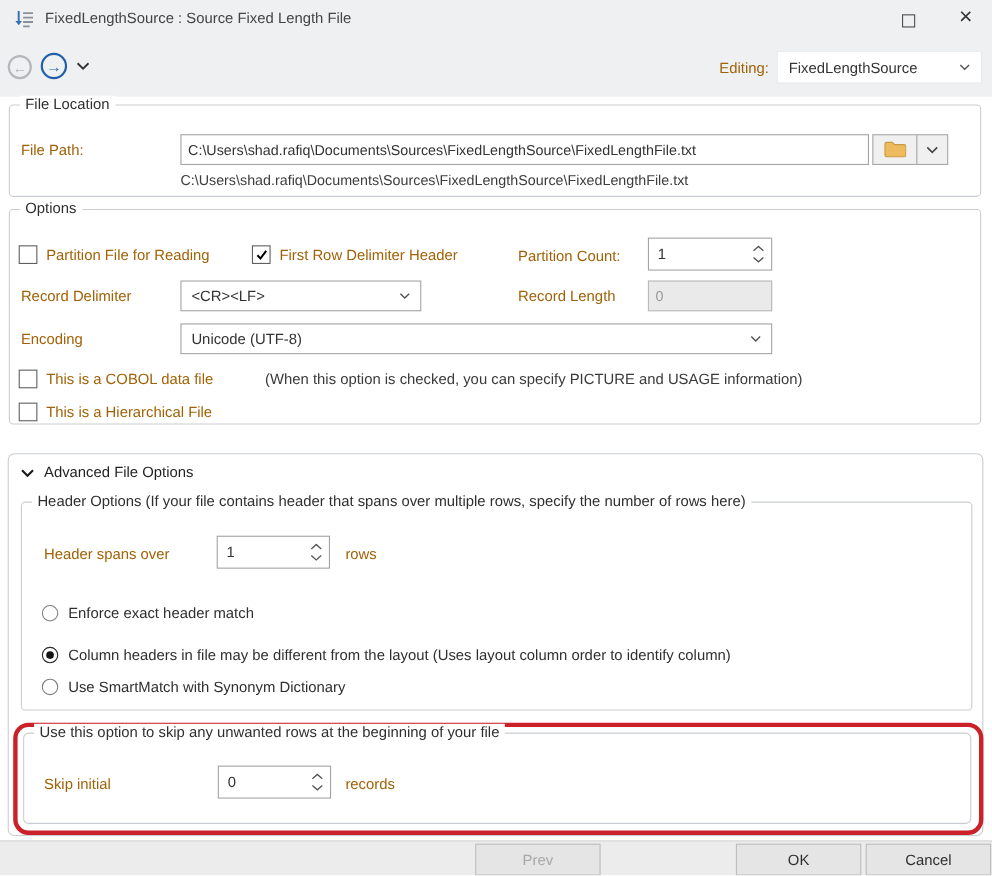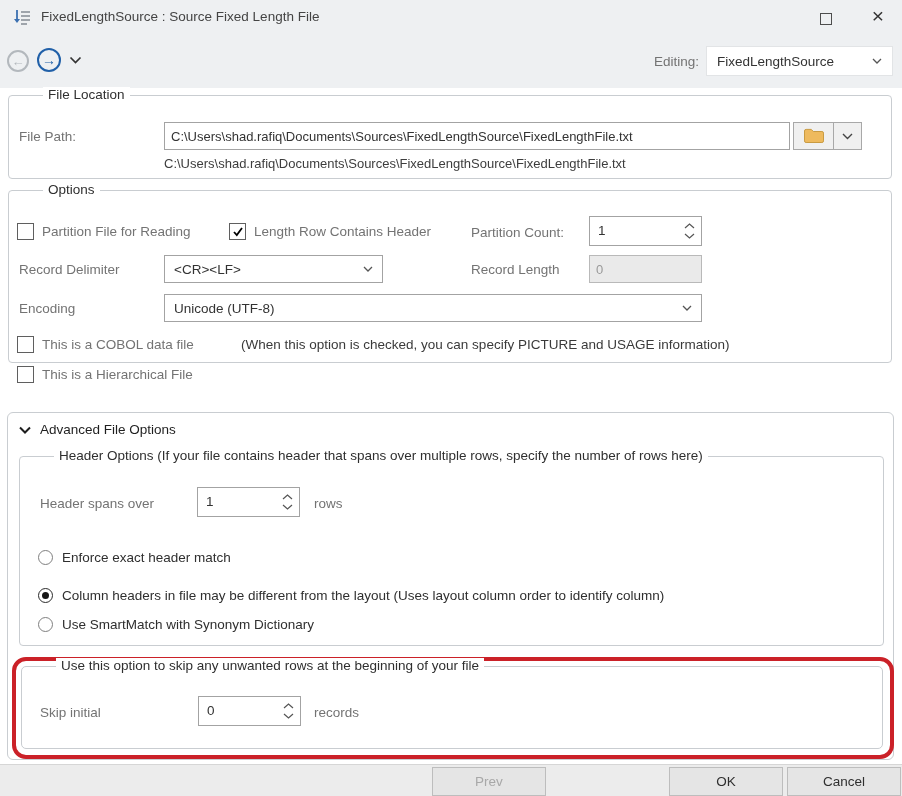--- a/index.html
+++ b/index.html
@@ -18,23 +18,23 @@
   .nav-circle { position:absolute; border-radius:50%; display:flex; align-items:center; justify-content:center; font-weight:bold; background:transparent; }
   .nav-back { left:7px; top:50px; width:22px; height:22px; border:2px solid #b3b8bd; color:#b3b8bd; font-size:13px; }
   .nav-fwd  { left:37px; top:48px; width:24px; height:24px; border:2.4px solid #2160a8; color:#2160a8; font-size:14px; cursor:pointer; }
   .nav-chev { position:absolute; left:69px; top:56px; cursor:pointer; }
 
   .editing-label { position:absolute; right:203px; top:54px; font-size:13.5px; color:#333; }
   .editing-select { position:absolute; right:9px; top:46px; width:187px; height:30px; background:#fff; border:1px solid #e2e4e6; display:flex; align-items:center; justify-content:space-between; padding:0 10px; font-size:13.5px; color:#333; cursor:pointer; }
 
   
   .groupbox { position:absolute; border:1px solid #c9cdd1; border-radius:4px; background:#fff; }
-  .gb-legend { position:absolute; top:-9px; left:9px; background:#fff; padding:0 5px; font-size:13.5px; color:#2f2f2f; white-space:nowrap;margin-left:25px; }
-
-  .lbl { position:absolute; font-size:13.5px; color:#737373; white-space:nowrap; }
+  .gb-legend { position:absolute; top:-9px; left:9px; background:#fff; padding:0 5px; font-size:13.5px; color:#2f2f2f; white-space:nowrap; }
+
+  .lbl { position:absolute; font-size:13.5px; color:#a16207; white-space:nowrap; }
   .note { color:#3a3a3a; }
 
   .textinput { position:absolute; border:1px solid #a3a3a3; background:#fff; font-family:"Liberation Sans",sans-serif; font-size:13px; color:#333; padding:0 6px; outline:none; }
   .textinput:disabled, .textinput.disabled { background:#eaeaea; color:#9a9a9a; border-color:#b9b9b9; }
 
   .iconbtn { position:absolute; background:#f0f0f0; border:1px solid #a8a8a8; display:flex; align-items:center; justify-content:center; cursor:pointer; }
 
   .select { position:absolute; background:#fff; border:1px solid #a3a3a3; display:flex; align-items:center; justify-content:space-between; padding:0 9px; font-size:13.5px; color:#333; cursor:pointer; }
 
   .spinner { position:absolute; background:#fff; border:1px solid #a3a3a3; display:flex; cursor:pointer; }
@@ -108,34 +108,34 @@
       </svg>
     </div>
     <div class="iconbtn" style="left:824px; top:26px; width:29px; height:28px;">
       <svg width="11" height="7" viewBox="0 0 11 7">
           <path d="M1 1 L5.5 5.5 L10 1" fill="none" stroke="#444" stroke-width="1.4"></path>
         </svg>
     </div>
     <div class="lbl" style="left:155px; top:60px; font-size:13px; color:#3d3d3d;">C:\Users\shad.rafiq\Documents\Sources\FixedLengthSource\FixedLengthFile.txt</div>
   </div>
 
-  <div class="groupbox" style="left:8px; top:190px; width:884px; height:173px;">
+  <div class="groupbox" style="left:8px; top:190px; width:884px; height:196px;">
     <span class="gb-legend">Options</span>
 
     <div class="cb" style="left:8px; top:32px;">
       
     </div>
     <div class="lbl" style="left:33px; top:33px;">Partition File for Reading</div>
 
     <div class="cb on" style="left:220px; top:32px;">
       <svg width="12" height="12" viewBox="0 0 12 12">
           <path d="M2 6 L4.8 9 L10 2" stroke="#000" stroke-width="1.8" fill="none"></path>
         </svg>
     </div>
-    <div class="lbl" style="left:245px; top:33px;">Length Row Contains Header</div>
+    <div class="lbl" style="left:245px; top:33px;">First Row Delimiter Header</div>
 
     <div class="lbl" style="left:462px; top:34px;">Partition Count:</div>
     <div class="spinner" style="left:580px; top:25px; width:113px; height:30px;">
       <span class="spin-val">1</span>
       <span class="spin-btns">
         <svg width="11" height="6" viewBox="0 0 11 6">
             <path d="M1 5 L5.5 1 L10 5" fill="none" stroke="#555" stroke-width="1.2"></path>
           </svg>
         <svg width="11" height="6" viewBox="0 0 11 6">
             <path d="M1 1 L5.5 5 L10 1" fill="none" stroke="#555" stroke-width="1.2"></path>

